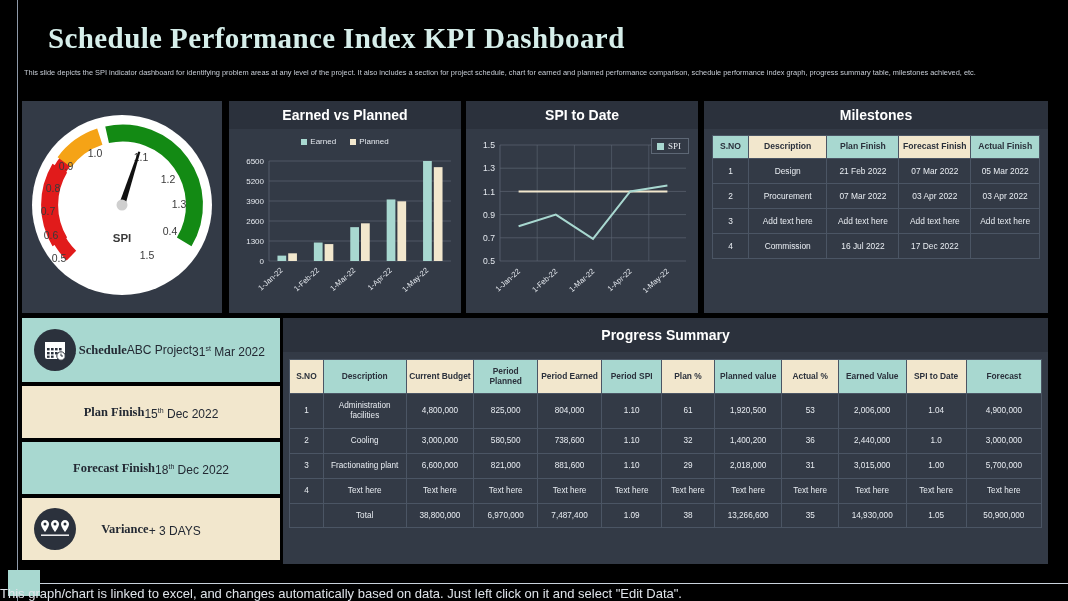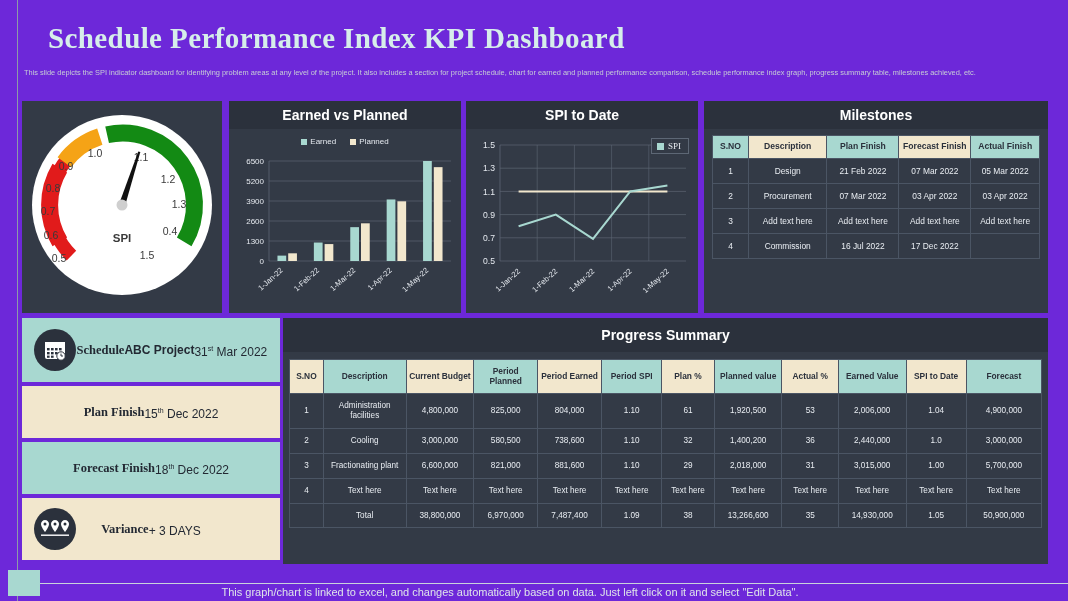--- a/index.html
+++ b/index.html
@@ -2,21 +2,21 @@
 <html><head>
 <meta charset="utf-8">
 <style>
   * { box-sizing: border-box; margin: 0; padding: 0; }
   html, body {
     width: 1068px; height: 601px;
     background: #2e3440;
     font-family: "Liberation Sans", sans-serif;
     overflow: hidden;
   }
-  .slide { position: relative; width: 1068px; height: 601px; background: #6d28d9; }
+  .slide { position: relative; width: 1068px; height: 601px; background: #000000; }
 
   
   .left-rule { position: absolute; left: 17px; top: 0; width: 1px; height: 601px; background: #8e99a8; }
   .corner-sq { position: absolute; left: 8px; top: 570px; width: 32px; height: 26px; background: #a8d8d0; }
   .corner-line { position: absolute; left: 40px; top: 583px; width: 1028px; height: 1px; background: #c9d2dc; }
 
   
   .title {
     position: absolute; left: 48px; top: 22px;
     font-family: "Liberation Serif", serif;
@@ -82,21 +82,21 @@
   .th-cream { background: #f2e7cd; }
 
   
   #sched { position: absolute; left: 22px; top: 318px; width: 258px; height: 246px; }
   .srow { position: relative; width: 100%; display: flex; align-items: center; justify-content: center;
           }
   .srow.teal { background: #a8d8d0; }
   .srow.cream { background: #f2e7cd; }
   .srow + .srow { margin-top: 4px; }
   .srow .lbl { font-family: "Liberation Serif", serif; font-weight: bold; font-size: 12.5px; color: #232933; }
-  .srow .v1 { font-size: 12px; color: #232933; margin-top: 0; font-weight: bold; }
+  .srow .v1 { font-size: 12px; color: #232933; margin-top: 0; }
   .srow .v2 { font-size: 12px; color: #232933; margin-top: 3px; }
   .srow .v2 sup { font-size: 7px; }
   .s-icon {
     position: absolute; left: 12px; top: 50%; transform: translateY(-50%);
     width: 42px; height: 42px; border-radius: 50%; background: #2b313c;
     display: flex; align-items: center; justify-content: center;
   }
 
   
   #prog { position: absolute; left: 283px; top: 318px; width: 765px; height: 246px; background: #333a46; }
@@ -107,22 +107,22 @@
     font-size: 8.4px; font-weight: bold; color: #2b313c; line-height: 1.15;
     padding: 7px 1px; text-align: center; border: 1px solid #4b5564;
   }
   table.ptab td {
     font-size: 8.2px; color: #e9edf2; text-align: center;
     padding: 7px 1px; border: 1px solid #4b5564; line-height: 1.2;
   }
 
   
   .footer {
-    position: absolute; left: 0; top: 586px; width: 1020px; text-align: center;
-    font-size: 11px; color: #dfe4ea;
+    position: absolute; left: 0; top: 586px; width: 1020px; text-align: left;
+    font-size: 13px; color: #dfe4ea;
   }
 </style>
 </head>
 <body>
 
 <div class="slide">
 
   <div class="left-rule"></div>
   <div class="corner-sq"></div>
   <div class="corner-line"></div>

